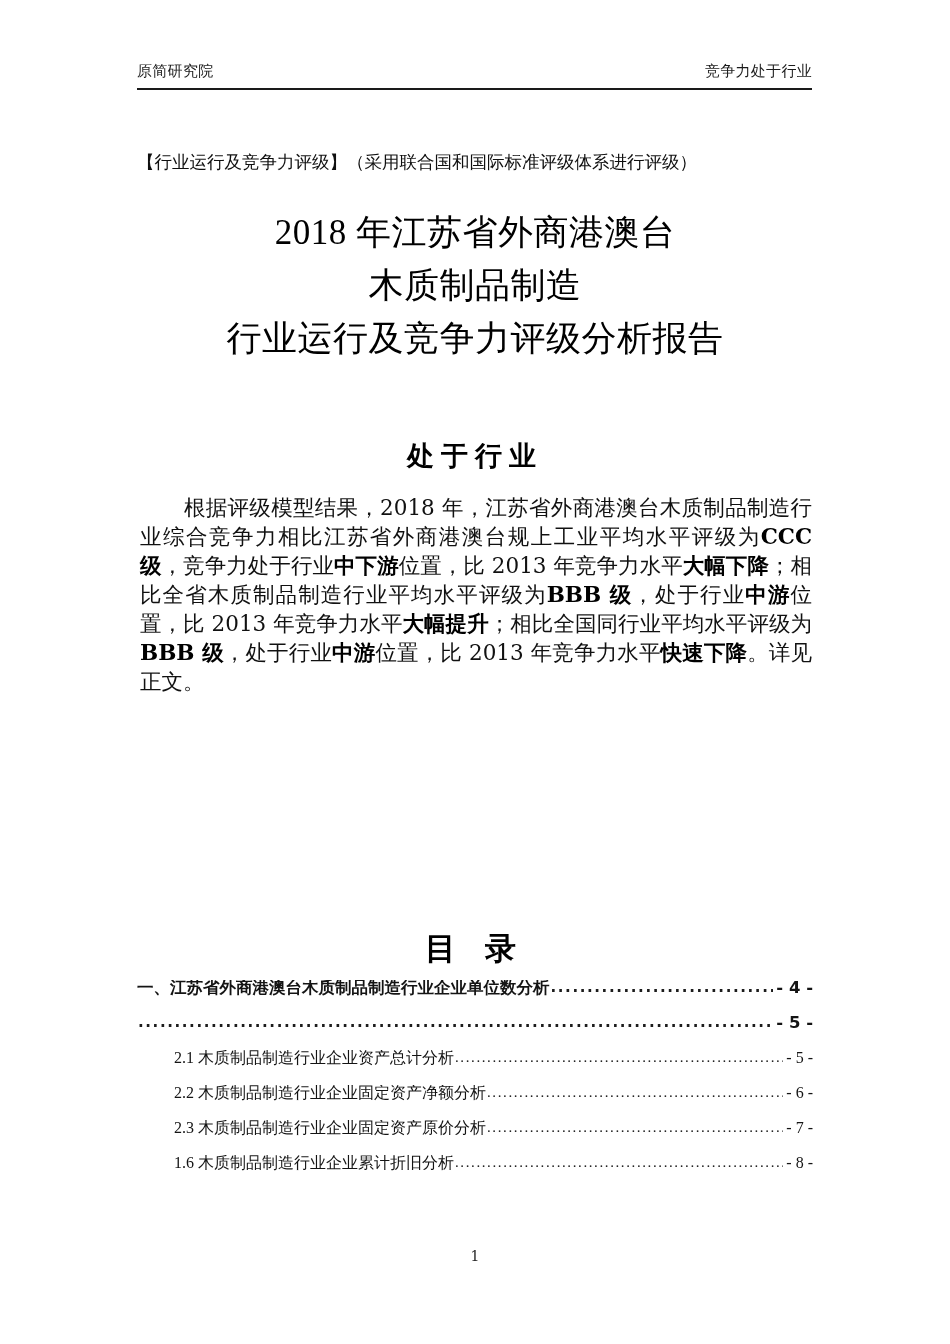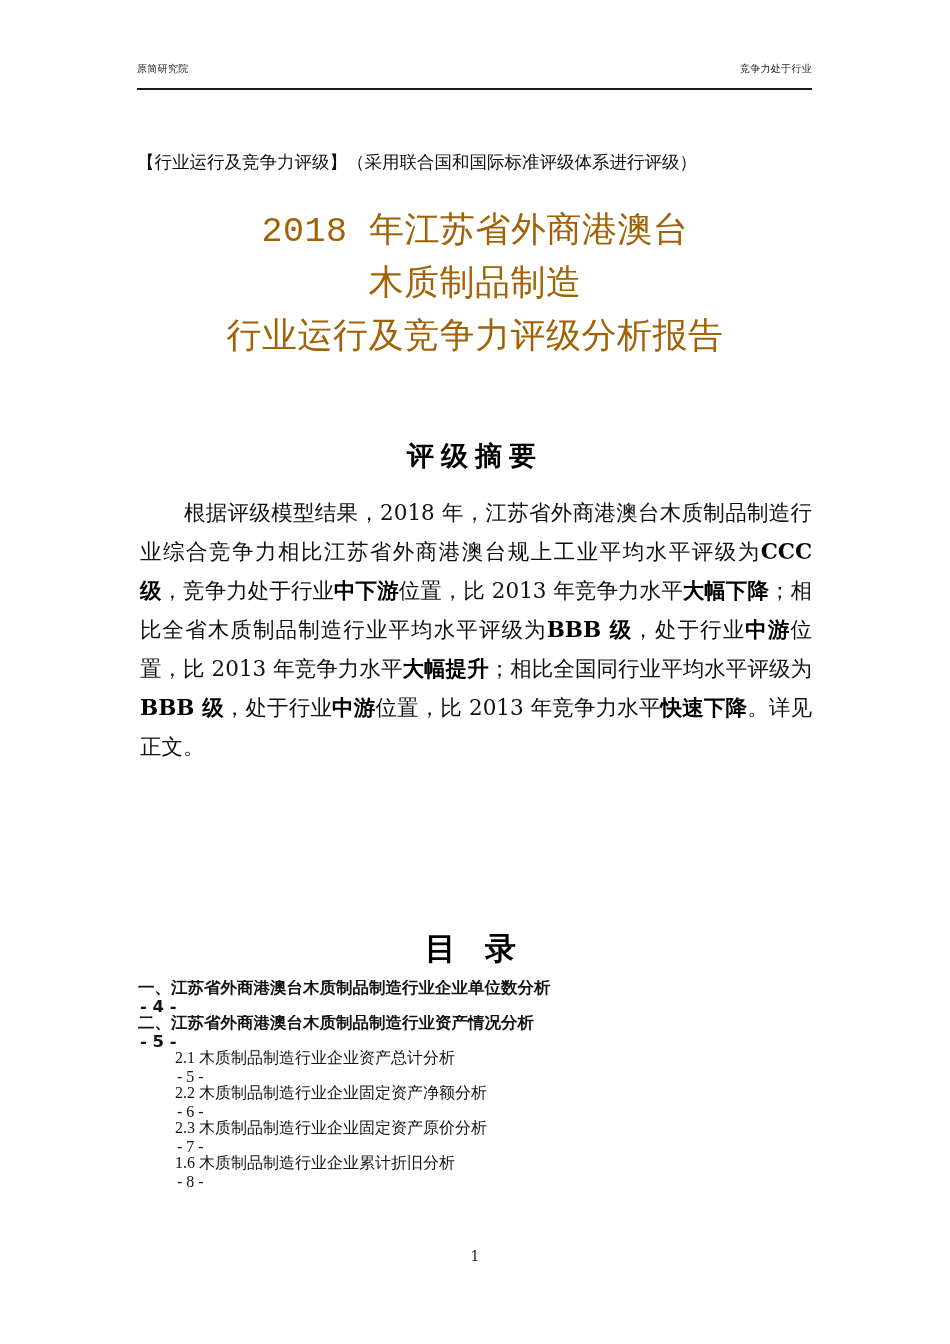--- a/index.html
+++ b/index.html
@@ -27,21 +27,21 @@
   
   .page-header {
     position: absolute;
     left: 137px;
     top: 62px;
     width: 675px;
     display: flex;
     justify-content: space-between;
     align-items: flex-end;
     font-family: "DejaVu Sans", "Liberation Sans", sans-serif;
-    font-size: 10px;
+    font-size: 15px;
     color: #1b1b1b;
     letter-spacing: 0.3px;
   }
   .header-rule {
     position: absolute;
     left: 137px;
     top: 88px;
     width: 675px;
     height: 0;
     border-top: 2px solid #1a1a1a;
@@ -60,24 +60,24 @@
     white-space: nowrap;
   }
 
   
   .doc-title {
     position: absolute;
     left: 0;
     top: 206px;
     width: 950px;
     text-align: center;
-    font-family: Liberation Mono, monospace;
+    font-family: Liberation Serif, serif;
     font-size: 35px;
     line-height: 1.52;
-    color: #a16207;
+    color: #000000;
     letter-spacing: 0.5px;
   }
   .doc-title .tline { display: block; }
 
   
   .section-heading {
     position: absolute;
     left: 0;
     width: 950px;
     text-align: center;
@@ -91,21 +91,21 @@
   #toc-heading { top: 928px; font-size: 31px; letter-spacing: 9px; }
 
   
   .abstract {
     position: absolute;
     left: 140px;
     top: 493px;
     width: 672px;
     font-family: "DejaVu Serif", "Liberation Serif", serif;
     font-size: 21.5px;
-    line-height: 39px;
+    line-height: 29px;
     color: #111111;
     text-align: justify;
     text-justify: inter-ideograph;
     text-indent: 44px;
   }
   .abstract b { font-weight: bold; color: #000; }
 
   
   .toc {
     position: absolute;
@@ -116,21 +116,20 @@
     color: #141414;
   }
   .toc-entry {
     display: flex;
     align-items: baseline;
     font-size: 16px;
     line-height: 1;
     height: 35px;
     white-space: nowrap;
     overflow: hidden;
-    flex-direction: column;
   }
   .toc-entry .t-label { flex: 0 0 auto; }
   .toc-entry .t-dots {
     flex: 1 1 auto;
     overflow: hidden;
     margin: 0 1px;
     letter-spacing: 1.6px;
     font-size: 15px;
     color: #1c1c1c;
     transform: translateY(-1px);
@@ -164,34 +163,33 @@
   <div class="header-rule"></div>
 
   <div class="kicker">【行业运行及竞争力评级】（采用联合国和国际标准评级体系进行评级）</div>
 
   <div class="doc-title">
     <span class="tline">2018 年江苏省外商港澳台</span>
     <span class="tline">木质制品制造</span>
     <span class="tline">行业运行及竞争力评级分析报告</span>
   </div>
 
-  <div class="section-heading" id="abstract-heading">评级摘要</div>
+  <div class="section-heading" id="abstract-heading">处于行业</div>
 
   <div class="abstract" id="abstract-body"><span>根据评级模型结果，2018 年，江苏省外商港澳台木质制品制造行业综合竞争力相比江苏省外商港澳台规上工业平均水平评级为</span><b>CCC 级</b><span>，竞争力处于行业</span><b>中下游</b><span>位置，比 2013 年竞争力水平</span><b>大幅下降</b><span>；相比全省木质制品制造行业平均水平评级为</span><b>BBB 级</b><span>，处于行业</span><b>中游</b><span>位置，比 2013 年竞争力水平</span><b>大幅提升</b><span>；相比全国同行业平均水平评级为</span><b>BBB 级</b><span>，处于行业</span><b>中游</b><span>位置，比 2013 年竞争力水平</span><b>快速下降</b><span>。详见正文。</span></div>
 
   <div class="section-heading" id="toc-heading">目 录</div>
 
   <div class="toc" id="toc-list">
       <div class="toc-entry level-1">
         <span class="t-label">一、江苏省外商港澳台木质制品制造行业企业单位数分析</span>
         <span class="t-dots">........................................................................................................................</span>
         <span class="t-page">- 4 -</span>
       </div>
       <div class="toc-entry level-1">
-        <span class="t-label">二、江苏省外商港澳台木质制品制造行业资产情况分析</span>
         <span class="t-dots">........................................................................................................................</span>
         <span class="t-page">- 5 -</span>
       </div>
       <div class="toc-entry level-2">
         <span class="t-label">2.1  木质制品制造行业企业资产总计分析</span>
         <span class="t-dots">........................................................................................................................</span>
         <span class="t-page">- 5 -</span>
       </div>
       <div class="toc-entry level-2">
         <span class="t-label">2.2  木质制品制造行业企业固定资产净额分析</span>

